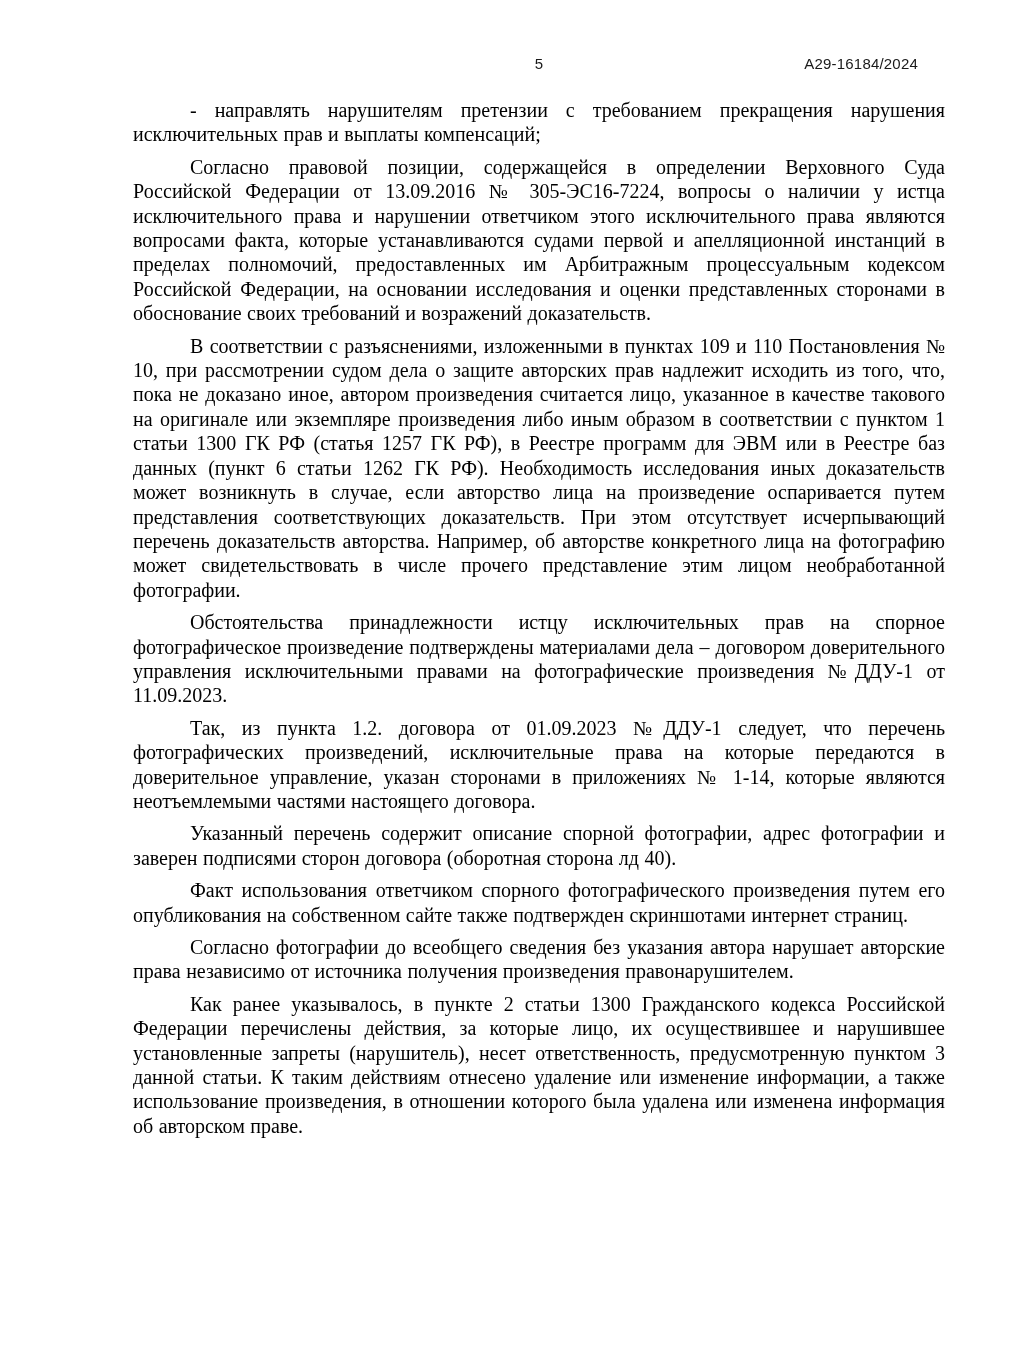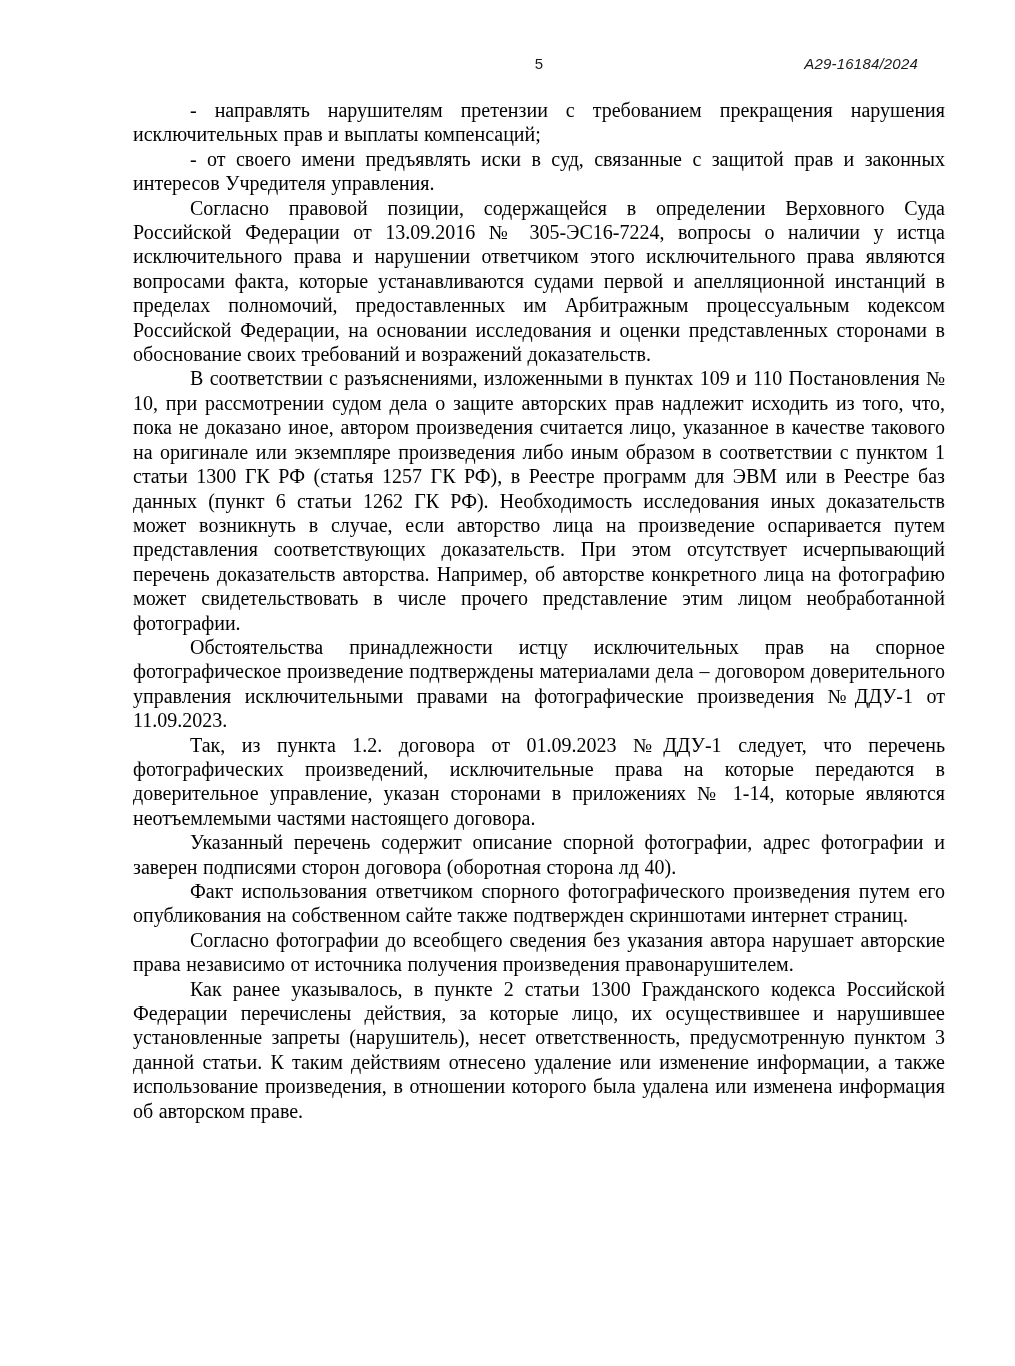--- a/index.html
+++ b/index.html
@@ -30,46 +30,45 @@
     position: absolute;
     left: 0;
     right: 0;
     text-align: center;
   }
   .case-num {
     position: absolute;
     right: 27px;
     top: 0;
     letter-spacing: 0.2px;
-    font-style: italic;
   }
   .doc-body {
     margin-top: 22px;
     font-size: 20px;
     line-height: 24.4px;
     text-align: justify;
   }
   .doc-body p.para {
     text-indent: 57px;
     text-align: justify;
     text-align-last: left;
     word-spacing: 0.5px;
+    margin-top: 8px;
   }
 </style>
 </head>
 <body>
 
 <div class="page">
   <div class="header">
     <span class="page-num">5</span>
     <span class="case-num">А29-16184/2024</span>
   </div>
   <div class="doc-body">
       <p class="para">- направлять нарушителям претензии с требованием прекращения нарушения исключительных прав и выплаты компенсаций;</p>
-      <p class="para">- от своего имени предъявлять иски в суд, связанные с защитой прав и законных интересов Учредителя управления.</p>
       <p class="para">Согласно правовой позиции, содержащейся в определении Верховного Суда Российской Федерации от 13.09.2016 № 305-ЭС16-7224, вопросы о наличии у истца исключительного права и нарушении ответчиком этого исключительного права являются вопросами факта, которые устанавливаются судами первой и апелляционной инстанций в пределах полномочий, предоставленных им Арбитражным процессуальным кодексом Российской Федерации, на основании исследования и оценки представленных сторонами в обоснование своих требований и возражений доказательств.</p>
       <p class="para">В соответствии с разъяснениями, изложенными в пунктах 109 и 110 Постановления № 10, при рассмотрении судом дела о защите авторских прав надлежит исходить из того, что, пока не доказано иное, автором произведения считается лицо, указанное в качестве такового на оригинале или экземпляре произведения либо иным образом в соответствии с пунктом 1 статьи 1300 ГК РФ (статья 1257 ГК РФ), в Реестре программ для ЭВМ или в Реестре баз данных (пункт 6 статьи 1262 ГК РФ). Необходимость исследования иных доказательств может возникнуть в случае, если авторство лица на произведение оспаривается путем представления соответствующих доказательств. При этом отсутствует исчерпывающий перечень доказательств авторства. Например, об авторстве конкретного лица на фотографию может свидетельствовать в числе прочего представление этим лицом необработанной фотографии.</p>
       <p class="para">Обстоятельства принадлежности истцу исключительных прав на спорное фотографическое произведение подтверждены материалами дела – договором доверительного управления исключительными правами на фотографические произведения №ДДУ-1 от 11.09.2023.</p>
       <p class="para">Так, из пункта 1.2. договора от 01.09.2023 №ДДУ-1 следует, что перечень фотографических произведений, исключительные права на которые передаются в доверительное управление, указан сторонами в приложениях № 1-14, которые являются неотъемлемыми частями настоящего договора.</p>
       <p class="para">Указанный перечень содержит описание спорной фотографии, адрес фотографии и заверен подписями сторон договора (оборотная сторона лд 40).</p>
       <p class="para">Факт использования ответчиком спорного фотографического произведения путем его опубликования на собственном сайте также подтвержден скриншотами интернет страниц.</p>
       <p class="para">Согласно фотографии до всеобщего сведения без указания автора нарушает авторские права независимо от источника получения произведения правонарушителем.</p>
       <p class="para">Как ранее указывалось, в пункте 2 статьи 1300 Гражданского кодекса Российской Федерации перечислены действия, за которые лицо, их осуществившее и нарушившее установленные запреты (нарушитель), несет ответственность, предусмотренную пунктом 3 данной статьи. К таким действиям отнесено удаление или изменение информации, а также использование произведения, в отношении которого была удалена или изменена информация об авторском праве.</p>
     </div>
 </div>

